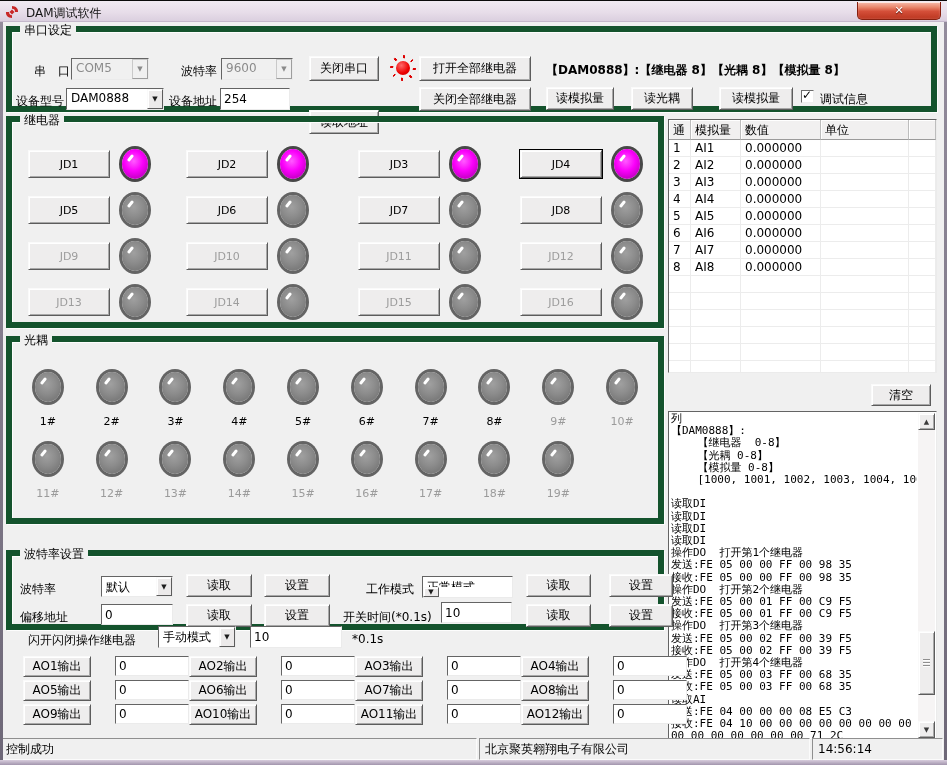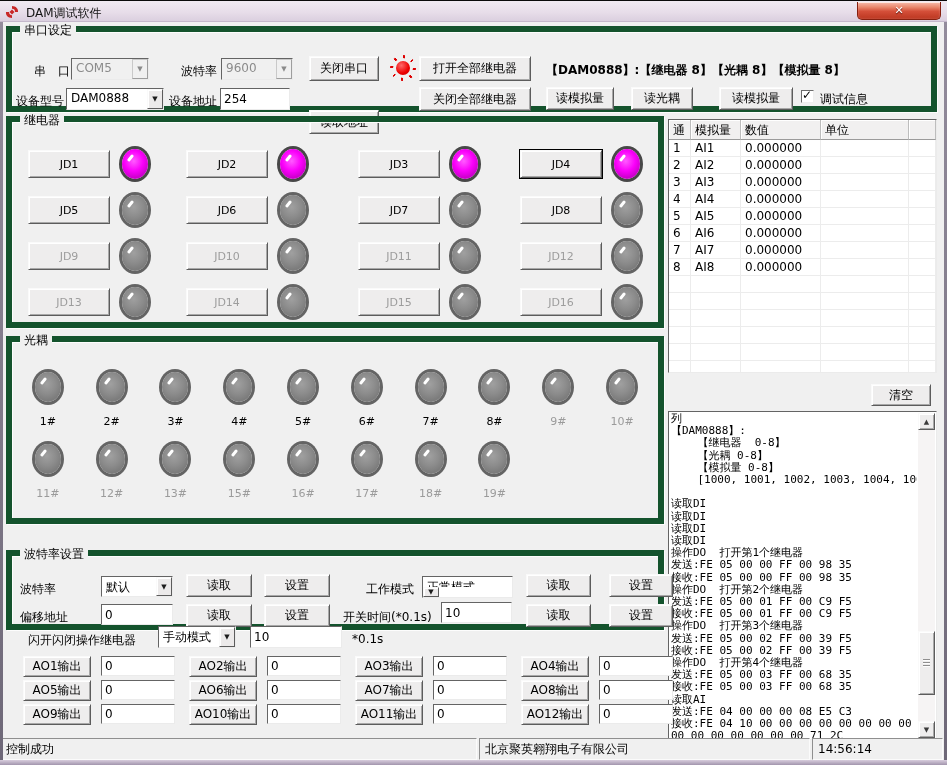--- a/index.html
+++ b/index.html
@@ -105,21 +105,21 @@
   .sb-up{top:0;} .sb-down{bottom:0;}
   .sb-thumb{ position:absolute; left:0; top:218px; width:17px; height:64px; background:#eeeded;
     border:1px solid #5c5c5c; border-top-color:#fafafa; border-left-color:#fafafa;
     box-shadow:inset 1px 1px 0 #ffffff, inset -1px -1px 0 #a8a8a8; }
   .sb-thumb::after{ content:""; position:absolute; left:4px; top:27px; width:7px; height:8px;
     background:repeating-linear-gradient(180deg,#8f8f8f 0 1px,#fdfdfd 1px 2px,transparent 2px 3px); }
 
   
   .ao-grid{ position:absolute; left:23px; top:654px; display:grid;
     grid-template-columns:repeat(4,166px); grid-auto-rows:24px; align-items:center; }
-  .ao-cell{ display:flex; align-items:center; gap:10px; }
+  .ao-cell{ display:flex; align-items:center; gap:10px;justify-content:space-between; }
   .ao-btn{ width:68px; height:21px; font-size:12px; }
   .ao-input{ width:74px; height:20px; }
 
   
   .status-panel{ position:absolute; top:738px; height:22px; background:#f0f0f0;
     border:1px solid #8f8f8f; border-bottom-color:#fbfbfb; border-right-color:#fbfbfb;
     display:flex; align-items:center; padding:0 5px; font-size:12px; white-space:nowrap; overflow:hidden; }
 </style>
 </head>
 <body>
@@ -401,20 +401,24 @@
           <span class="led led-off"></span>
           <span class="opto-label dim">11#</span>
         </div>
         <div class="opto-cell">
           <span class="led led-off"></span>
           <span class="opto-label dim">12#</span>
         </div>
         <div class="opto-cell">
           <span class="led led-off"></span>
           <span class="opto-label dim">13#</span>
+        </div>
+        <div class="opto-cell">
+          <span class="led led-off"></span>
+          <span class="opto-label dim">14#</span>
         </div>
         <div class="opto-cell">
           <span class="led led-off"></span>
           <span class="opto-label dim">15#</span>
         </div>
         <div class="opto-cell">
           <span class="led led-off"></span>
           <span class="opto-label dim">16#</span>
         </div>
         <div class="opto-cell">

